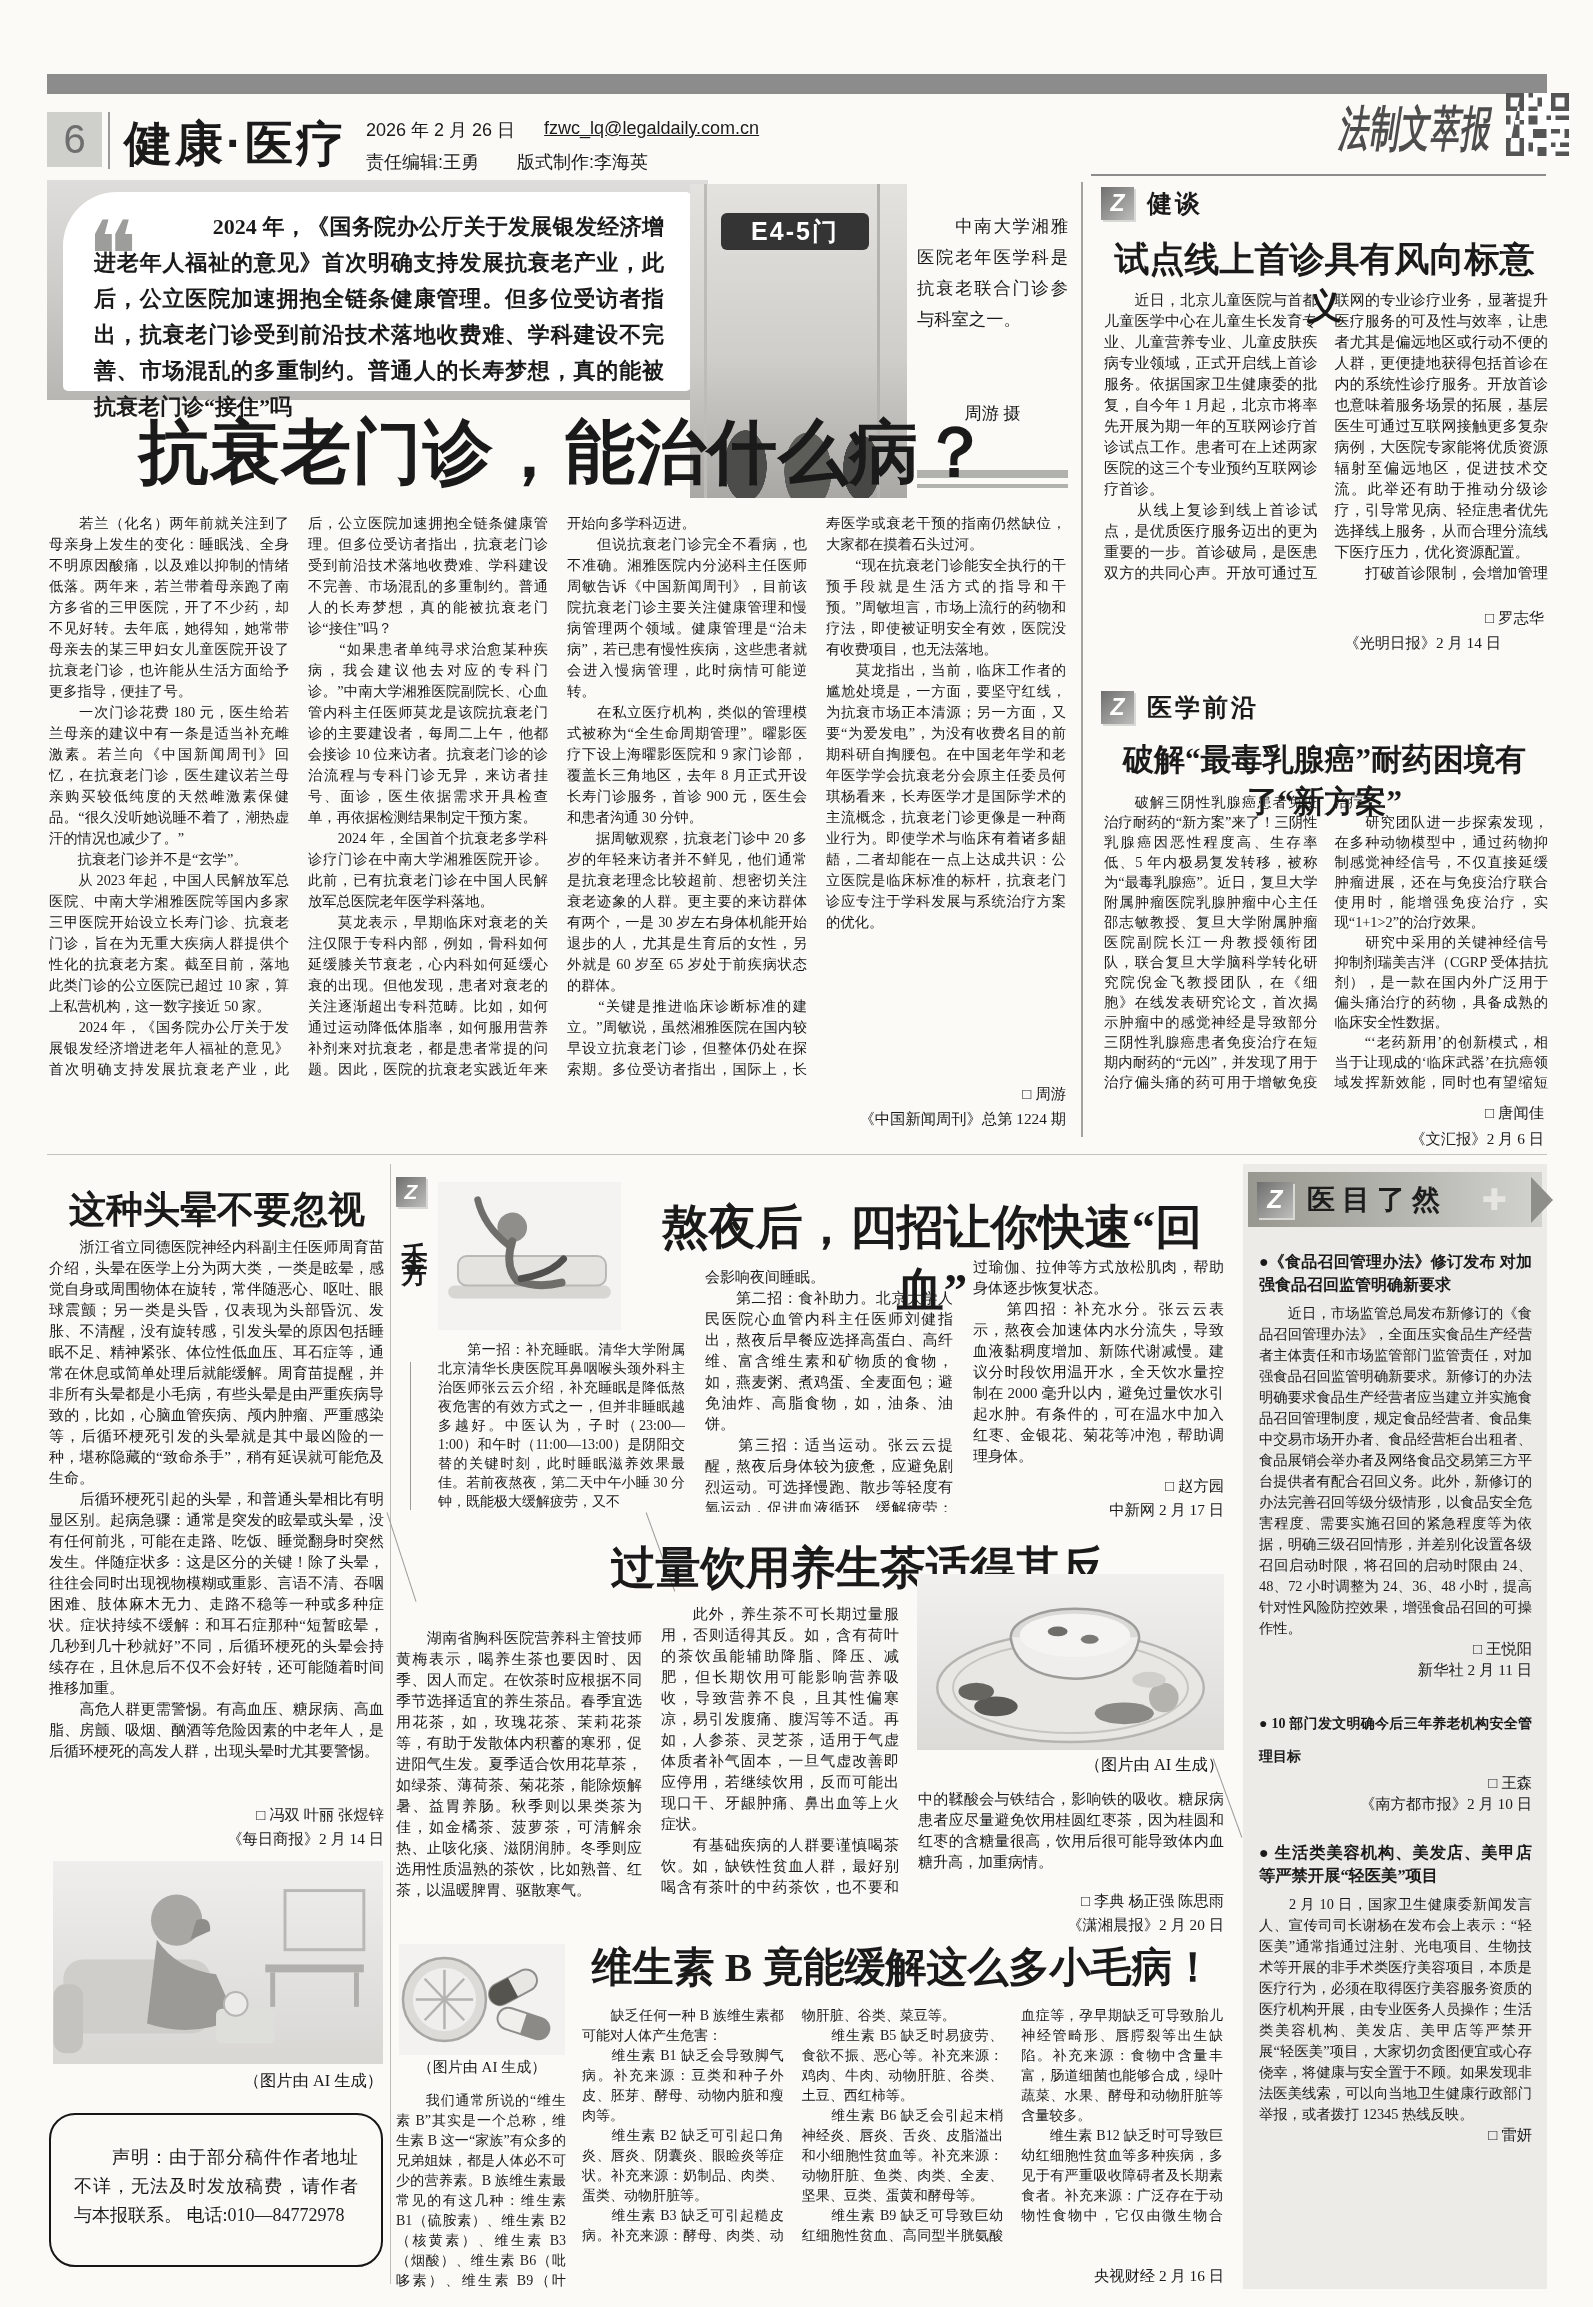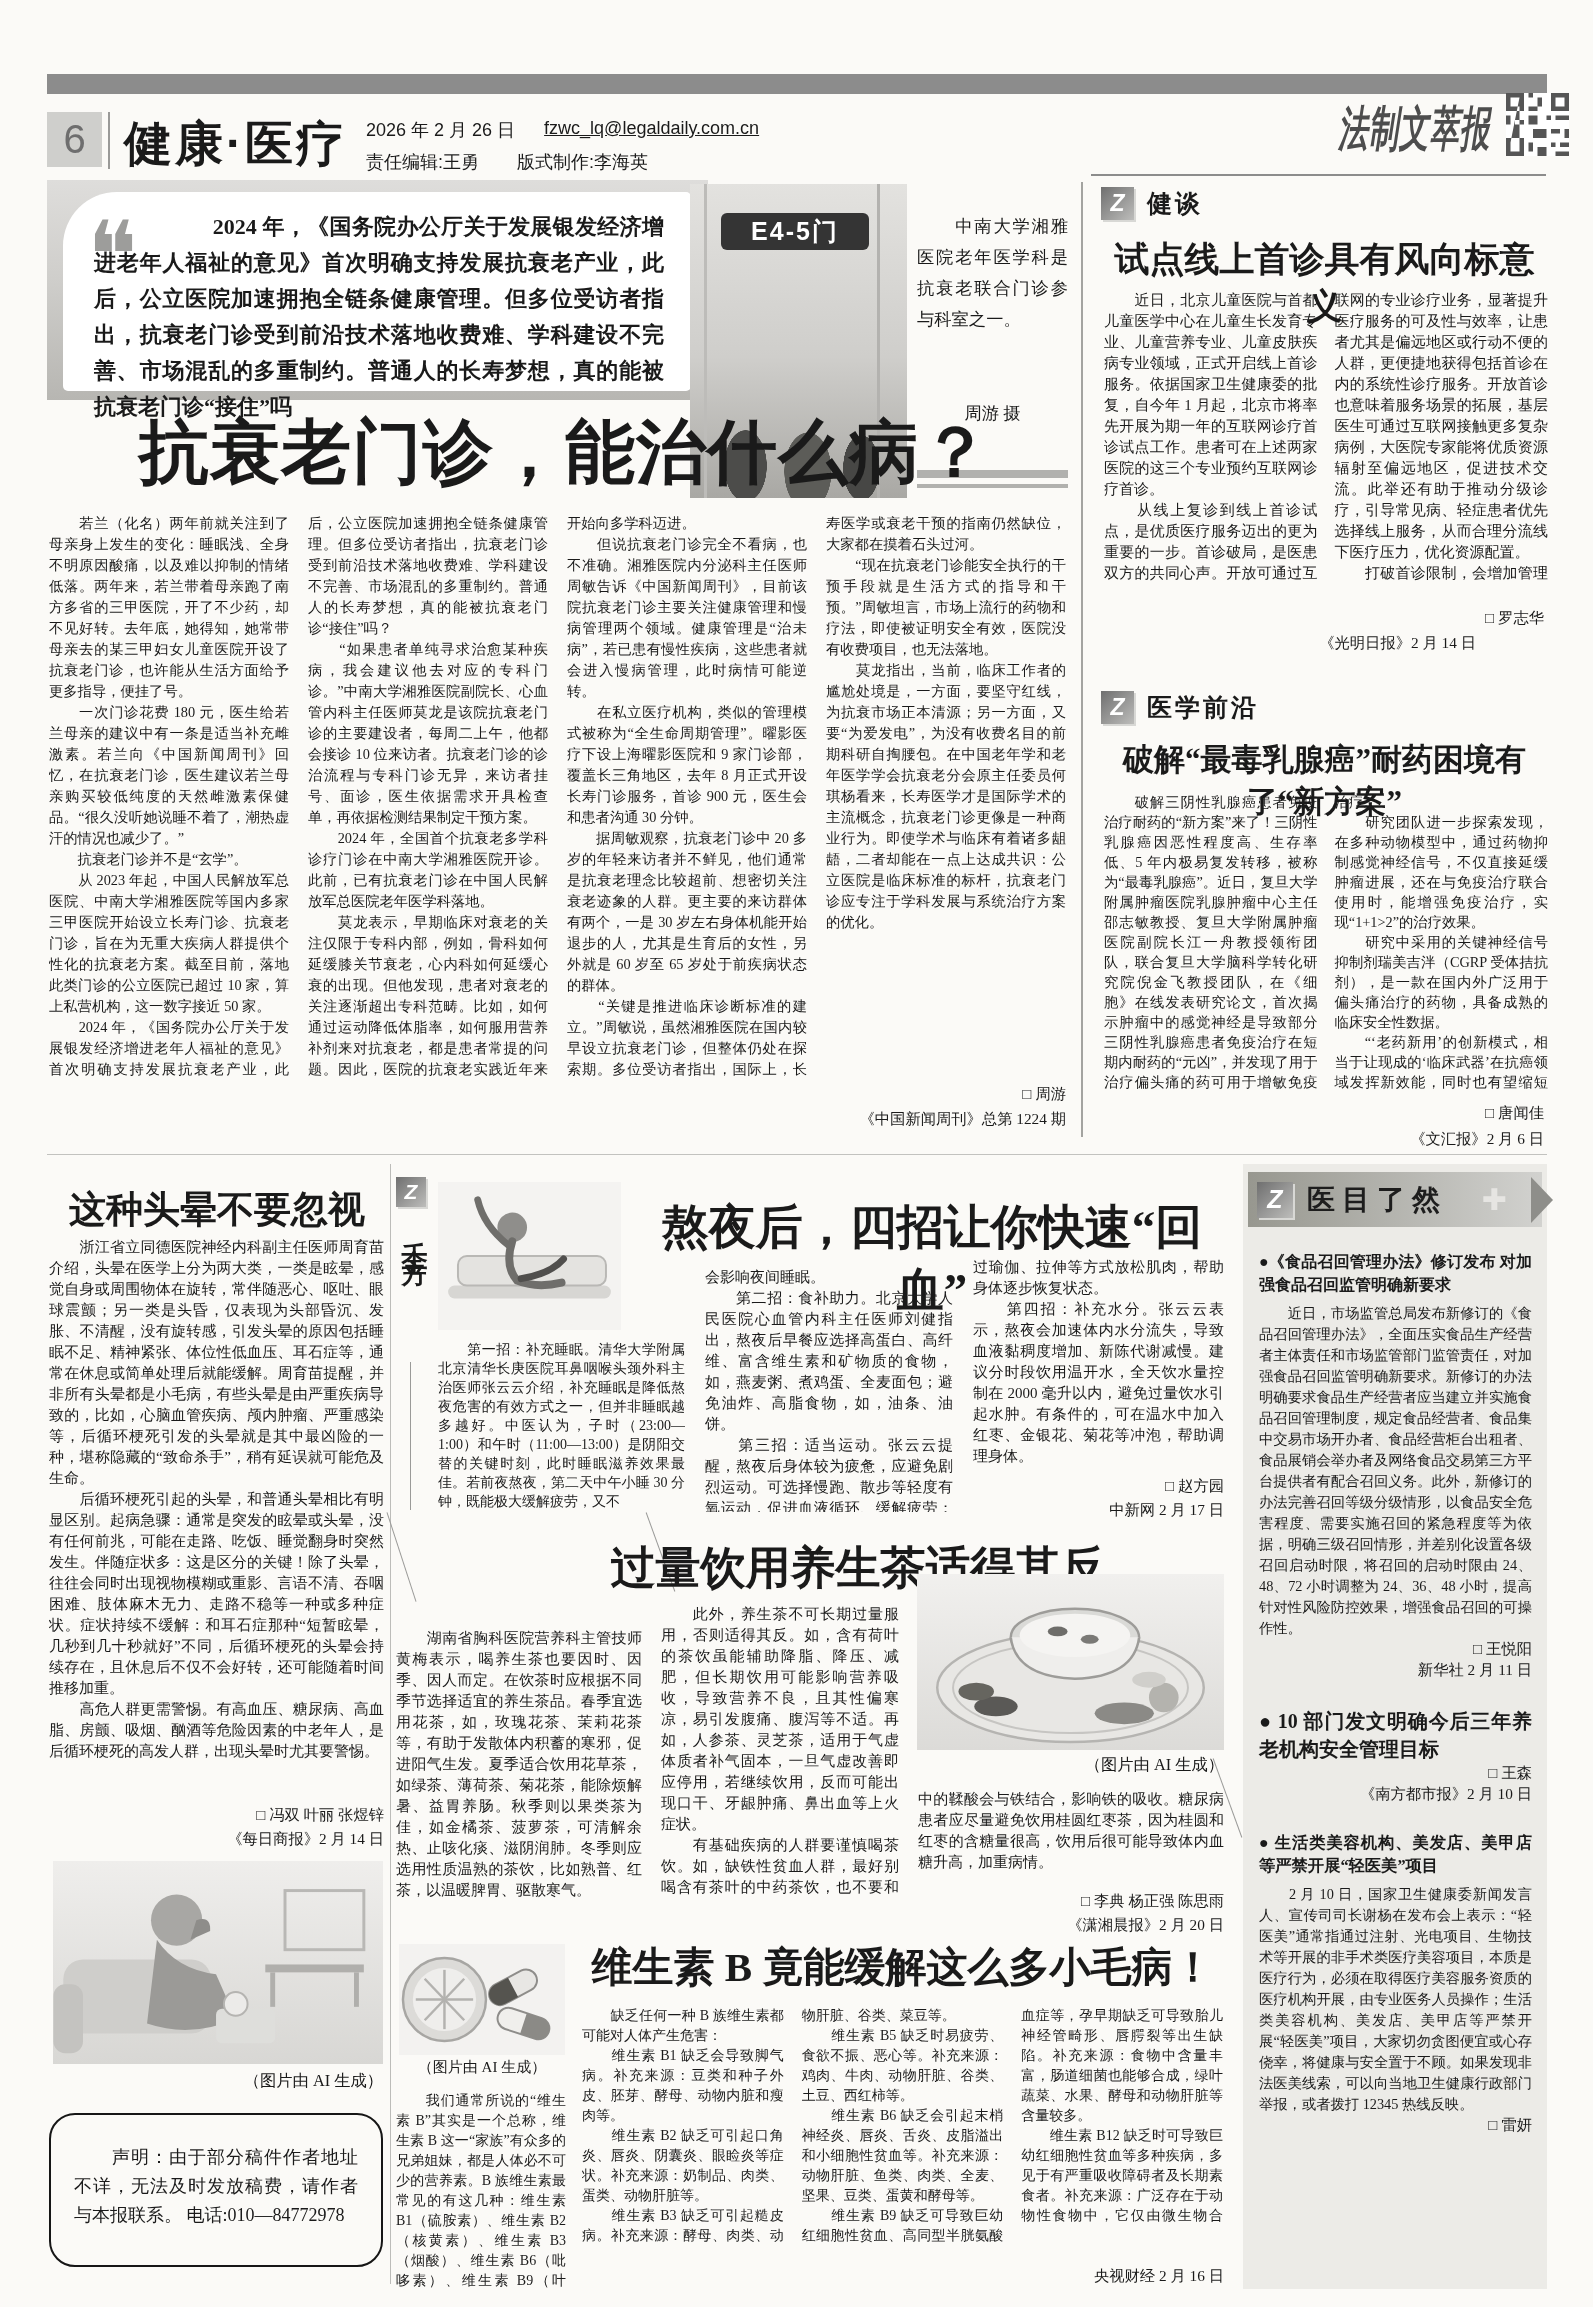--- a/index.html
+++ b/index.html
@@ -101,21 +101,21 @@
   <div class="abs tagrow" style="left:1101px;top:187px;">
     <div class="ztile" style="width:33px;height:33px;font-size:23px;">Z</div>
     <span class="taglabel sans">健谈</span>
   </div>
   <div class="abs bold center" style="left:1101px;top:236px;width:447px;font-size:35px;">试点线上首诊具有风向标意义</div>
   <div class="abs flow colbody" style="left:1104px;top:290px;width:444px;height:312px;column-count:2;column-gap:17px;font-size:15px;line-height:21px;overflow:hidden;">　　近日，北京儿童医院与首都儿童医学中心在儿童生长发育专业、儿童营养专业、儿童皮肤疾病专业领域，正式开启线上首诊服务。依据国家卫生健康委的批复，自今年 1 月起，北京市将率先开展为期一年的互联网诊疗首诊试点工作。患者可在上述两家医院的这三个专业预约互联网诊疗首诊。
 　　从线上复诊到线上首诊试点，是优质医疗服务迈出的更为重要的一步。首诊破局，是医患双方的共同心声。开放可通过互联网的专业诊疗业务，显著提升医疗服务的可及性与效率，让患者尤其是偏远地区或行动不便的人群，更便捷地获得包括首诊在内的系统性诊疗服务。开放首诊也意味着服务场景的拓展，基层医生可通过互联网接触更多复杂病例，大医院专家能将优质资源辐射至偏远地区，促进技术交流。此举还有助于推动分级诊疗，引导常见病、轻症患者优先选择线上服务，从而合理分流线下医疗压力，优化资源配置。
 　　打破首诊限制，会增加管理难度，必须以更强的管理与服务为前提。首次试点具有风向标意义，将来扩大试点和推广普及，仍需秉持循序渐进、谨慎推进的重要原则。
 　　（本文有删节）</div>
   <div class="abs right byline" style="left:1204px;top:608px;width:340px;">□ 罗志华</div>
-  <div class="abs right byline" style="left:1136px;top:633px;width:340px;">《光明日报》2 月 14 日</div>
+  <div class="abs right byline" style="left:1161px;top:633px;width:340px;">《光明日报》2 月 14 日</div>
 
   <div class="abs tagrow" style="left:1101px;top:691px;">
     <div class="ztile" style="width:33px;height:33px;font-size:23px;">Z</div>
     <span class="taglabel sans">医学前沿</span>
   </div>
   <div class="abs bold center" style="left:1101px;top:739px;width:447px;font-size:31px;">破解“最毒乳腺癌”耐药困境有了“新方案”</div>
   <div class="abs flow colbody" style="left:1104px;top:792px;width:444px;height:306px;column-count:2;column-gap:17px;font-size:14.3px;line-height:20px;overflow:hidden;">　　破解三阴性乳腺癌患者免疫治疗耐药的“新方案”来了！三阴性乳腺癌因恶性程度高、生存率低、5 年内极易复发转移，被称为“最毒乳腺癌”。近日，复旦大学附属肿瘤医院乳腺肿瘤中心主任邵志敏教授、复旦大学附属肿瘤医院副院长江一舟教授领衔团队，联合复旦大学脑科学转化研究院倪金飞教授团队，在《细胞》在线发表研究论文，首次揭示肿瘤中的感觉神经是导致部分三阴性乳腺癌患者免疫治疗在短期内耐药的“元凶”，并发现了用于治疗偏头痛的药可用于增敏免疫治疗。
 　　研究团队进一步探索发现，在多种动物模型中，通过药物抑制感觉神经信号，不仅直接延缓肿瘤进展，还在与免疫治疗联合使用时，能增强免疫治疗，实现“1+1&gt;2”的治疗效果。
 　　研究中采用的关键神经信号抑制剂瑞美吉泮（CGRP 受体拮抗剂），是一款在国内外广泛用于偏头痛治疗的药物，具备成熟的临床安全性数据。
 　　“‘老药新用’的创新模式，相当于让现成的‘临床武器’在抗癌领域发挥新效能，同时也有望缩短临床转化周期，让科研成果快速落地，造福患者。”江一舟表示。</div>
@@ -255,21 +255,21 @@
     </div>
 
     <div style="padding:23px 15px 0 16px;display:flex;flex-direction:column;gap:26px;">
       <div>
         <div class="item-title flow" style="font-size:16px;line-height:23px;">●《食品召回管理办法》修订发布 对加强食品召回监管明确新要求</div>
         <div class="flow" style="font-size:14.3px;line-height:21px;margin-top:7px;">　　近日，市场监管总局发布新修订的《食品召回管理办法》，全面压实食品生产经营者主体责任和市场监管部门监管责任，对加强食品召回监管明确新要求。新修订的办法明确要求食品生产经营者应当建立并实施食品召回管理制度，规定食品经营者、食品集中交易市场开办者、食品经营柜台出租者、食品展销会举办者及网络食品交易第三方平台提供者有配合召回义务。此外，新修订的办法完善召回等级分级情形，以食品安全危害程度、需要实施召回的紧急程度等为依据，明确三级召回情形，并差别化设置各级召回启动时限，将召回的启动时限由 24、48、72 小时调整为 24、36、48 小时，提高针对性风险防控效果，增强食品召回的可操作性。</div>
         <div class="right byline">□ 王悦阳</div>
         <div class="right byline">新华社 2 月 11 日</div>
       </div>
       <div>
-        <div class="item-title flow" style="font-size:20px;line-height:28px;">● 10 部门发文明确今后三年养老机构安全管理目标</div>
+        <div class="item-title flow" style="font-size:14px;line-height:33px;">● 10 部门发文明确今后三年养老机构安全管理目标</div>
         <div class="right byline">□ 王森</div>
         <div class="right byline">《南方都市报》2 月 10 日</div>
       </div>
       <div>
         <div class="item-title flow" style="font-size:16.3px;line-height:23px;">● 生活类美容机构、美发店、美甲店等严禁开展“轻医美”项目</div>
         <div class="flow" style="font-size:14.3px;line-height:21px;margin-top:7px;">　　2 月 10 日，国家卫生健康委新闻发言人、宣传司司长谢杨在发布会上表示：“轻医美”通常指通过注射、光电项目、生物技术等开展的非手术类医疗美容项目，本质是医疗行为，必须在取得医疗美容服务资质的医疗机构开展，由专业医务人员操作；生活类美容机构、美发店、美甲店等严禁开展“轻医美”项目，大家切勿贪图便宜或心存侥幸，将健康与安全置于不顾。如果发现非法医美线索，可以向当地卫生健康行政部门举报，或者拨打 12345 热线反映。</div>
         <div class="right byline">□ 雷妍</div>
 
       </div>
     </div>

